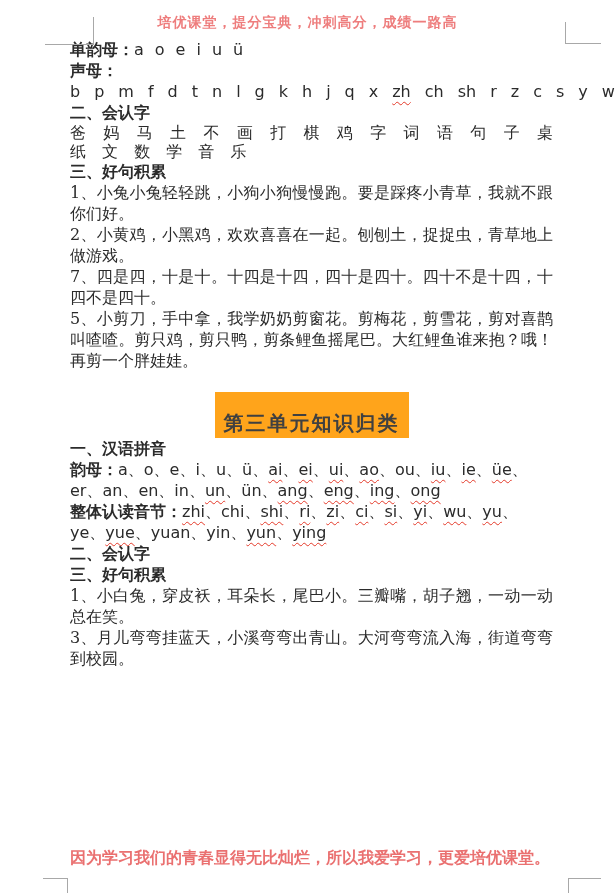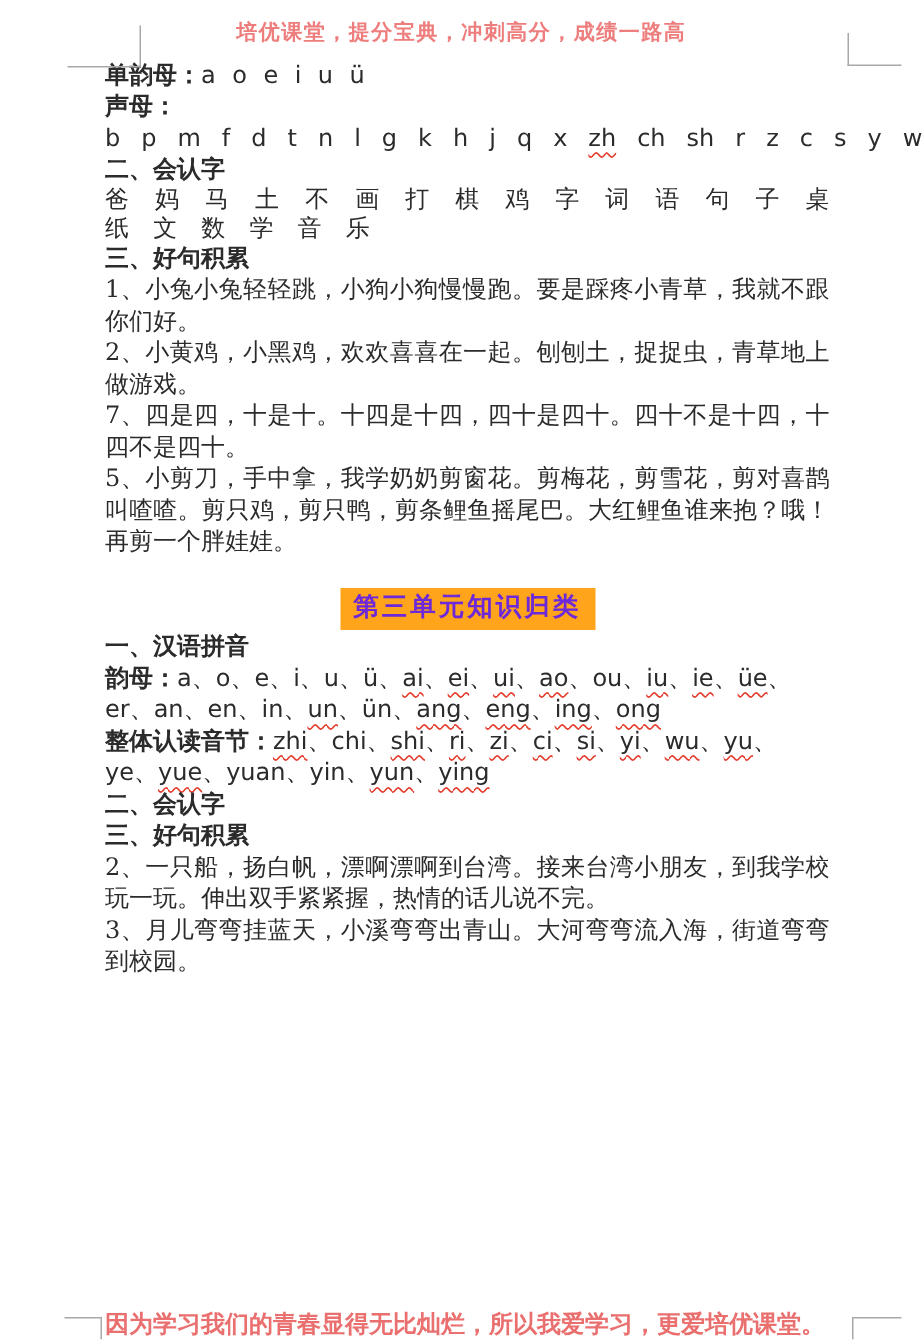--- a/index.html
+++ b/index.html
@@ -17,21 +17,21 @@
   .hdr{
     padding-top:12px;
     text-align:center;
     font-size:14px;
     font-weight:bold;
     letter-spacing:1px;
     color:var(--pink,#ee7d7d);
   }
   .ftr{
     position:absolute;
-    left:70px;top:872px;
+    left:70px;top:847px;
     width:500px;
     font-size:16px;
     font-weight:bold;
     white-space:nowrap;
     color:var(--pink2,#ea7070);
   }
   
   .mark{position:absolute;}
   .mark-tl{left:45px;top:17px;width:48px;height:27px;border-right:1px solid #a8a8a8;border-bottom:1px solid #a8a8a8;}
   .mark-tr{left:565px;top:22px;width:35px;height:21px;border-left:1px solid #a8a8a8;border-bottom:1px solid #a8a8a8;}
@@ -65,25 +65,25 @@
   }
   .h-haoju1{margin-top:17px;}
   .sent{text-align:justify;}
   .s-mt13{margin-top:13px;} .s-mt15{margin-top:15px;} .s-mt16{margin-top:16px;}
   .s-mt17{margin-top:17px;} .s-mt19{margin-top:19px;}
   
   .unit-title-wrap{margin-top:21px;text-align:center;}
   .unit-title{
     display:inline-block;
     background:var(--orange,#ffa41b);
-    color:#6d28d9;
+    color:#404040;
     font-weight:bold;
-    font-size:17px;
+    font-size:20px;
     letter-spacing:2px;
-    padding:3px 9px 4px 9px;
+    padding:21px 9px 4px 9px;
   }
   .h-pinyin{margin-top:21px;font-weight:bold;}
   .yunmu{margin-top:19px;}
   .zhengti{margin-top:8px;}
   .renzi2{margin-top:13px;word-spacing:11px;line-height:19px;}
   .h-haoju2{margin-top:18px;}
 </style>
 </head>
 <body>
 
@@ -121,20 +121,20 @@
 
     <p class="yunmu"><span class="lbl">韵母：</span><span class="pin dun-list"><span>a</span>、<span>o</span>、<span>e</span>、<span>i</span>、<span>u</span>、<span>ü</span>、<span class="sq">ai</span>、<span class="sq">ei</span>、<span class="sq">ui</span>、<span class="sq">ao</span>、<span>ou</span>、<span class="sq">iu</span>、<span class="sq">ie</span>、<span class="sq">üe</span>、<span>er</span>、<span>an</span>、<span>en</span>、<span>in</span>、<span class="sq">un</span>、<span>ün</span>、<span class="sq">ang</span>、<span class="sq">eng</span>、<span class="sq">ing</span>、<span class="sq">ong</span></span></p>
 
     <p class="zhengti"><span class="lbl">整体认读音节：</span><span class="pin dun-list"><span class="sq">zhi</span>、<span>chi</span>、<span class="sq">shi</span>、<span class="sq">ri</span>、<span class="sq">zi</span>、<span class="sq">ci</span>、<span class="sq">si</span>、<span class="sq">yi</span>、<span class="sq">wu</span>、<span class="sq">yu</span>、<span>ye</span>、<span class="sq">yue</span>、<span>yuan</span>、<span>yin</span>、<span class="sq">yun</span>、<span class="sq">ying</span></span></p>
 
     <p class="heading">二、会认字</p>
 
 
     <p class="heading h-haoju2">三、好句积累</p>
 
-    <p class="sent s-mt16">2、一只船，扬白帆，漂啊漂啊到台湾。接来台湾小朋友，到我学校玩一玩。伸出双手紧紧握，热情的话儿说不完。</p>
+    <p class="sent s-mt15">1、小白兔，穿皮袄，耳朵长，尾巴小。三瓣嘴，胡子翘，一动一动总在笑。</p>
     <p class="sent s-mt17">3、月儿弯弯挂蓝天，小溪弯弯出青山。大河弯弯流入海，街道弯弯到校园。</p>
 
   </div>
 
   <div class="ftr">因为学习我们的青春显得无比灿烂，所以我爱学习，更爱培优课堂。</div>
 
 </div>
 
 </body></html>

